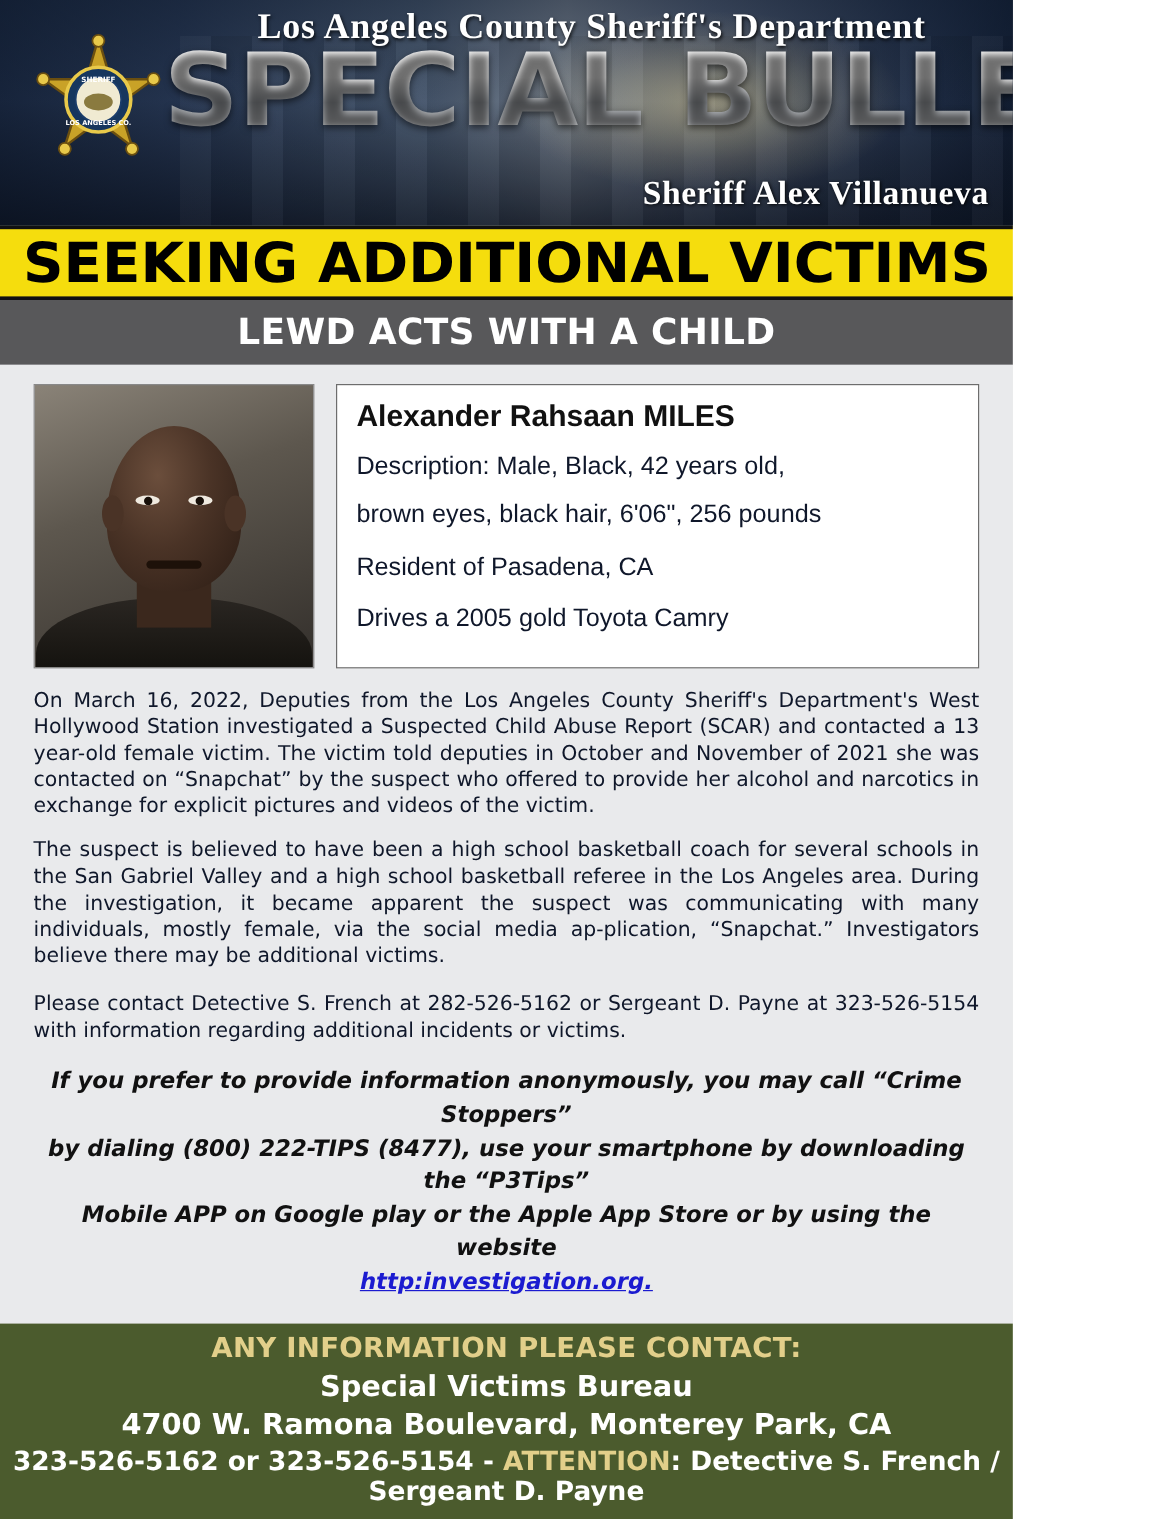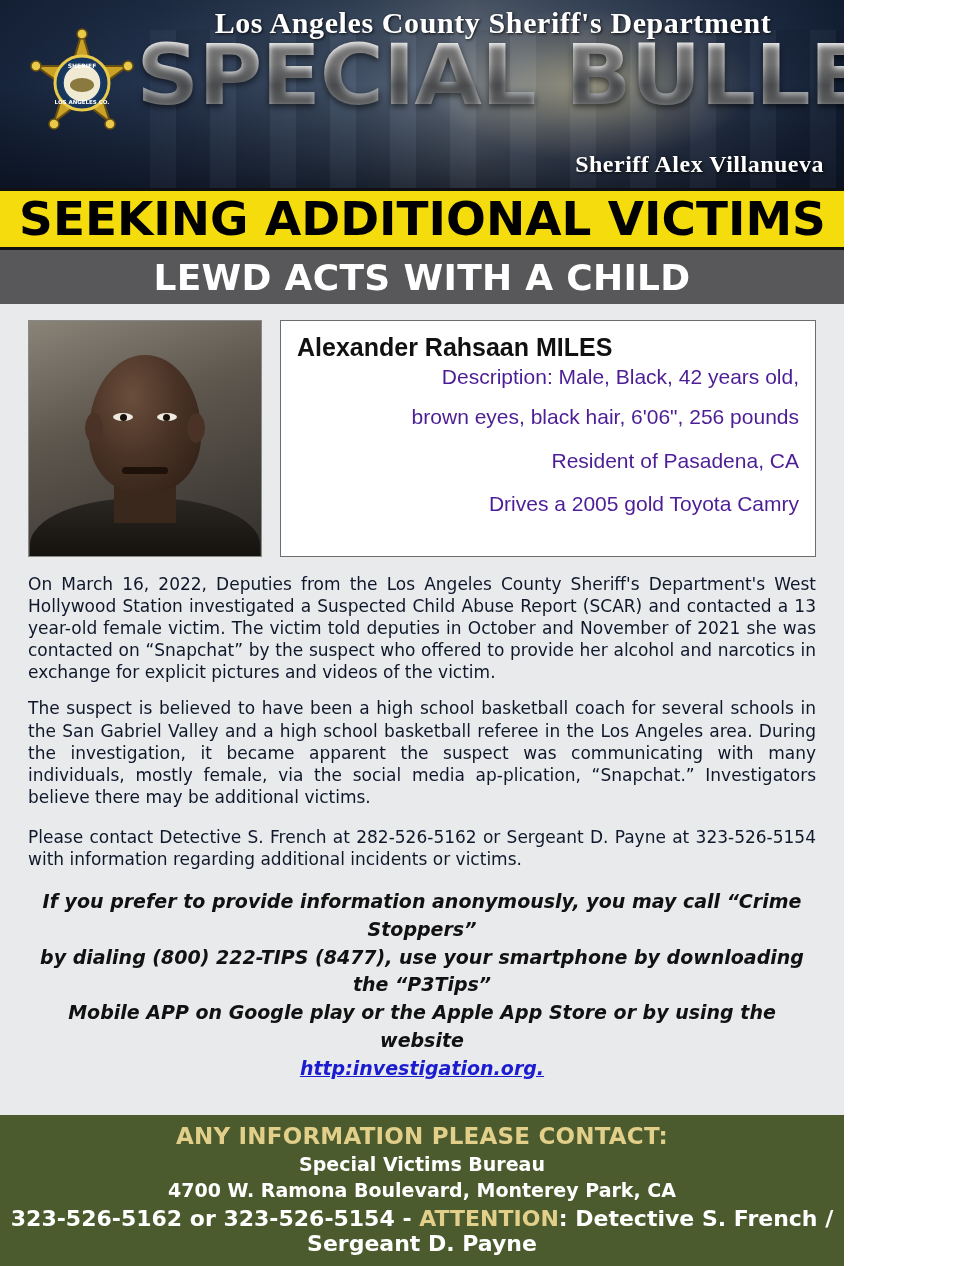--- a/index.html
+++ b/index.html
@@ -83,21 +83,21 @@
     -webkit-text-fill-color: transparent;
     text-shadow: 0 3px 6px rgba(0,0,0,0.55);
     transform: scaleX(1.04);
     white-space: nowrap;
   }
   .sheriff-name {
     position: absolute;
     right: 20px; bottom: 10px;
     color: #ffffff;
     font-family: "Liberation Serif", serif;
-    font-size: 24px;
+    font-size: 28px;
     font-weight: bold;
     letter-spacing: 0.5px;
     text-shadow: 1px 1px 3px rgba(0,0,0,0.9);
     white-space: nowrap;
   }
 
   
   .yellow-banner {
     flex: none;
     height: 62px;
@@ -124,21 +124,21 @@
     flex: none;
     height: 54px;
     background: #58585a;
     display: flex;
     align-items: center;
     justify-content: center;
   }
   .grey-banner span {
     font-family: "DejaVu Sans", sans-serif;
     font-weight: bold;
-    font-size: 36px;
+    font-size: 30px;
     color: #ffffff;
     letter-spacing: 0.3px;
     white-space: nowrap;
   }
 
   
   .body-area {
     flex: 1 1 auto;
     background: #e9eaec;
     padding: 16px 28px 4px 28px;
@@ -225,28 +225,28 @@
     min-height: 237px;
     background: #ffffff;
     border: 1px solid #6d6d6d;
     padding: 12px 16px 10px 16px;
   }
   .info-name {
     font-family: "Liberation Sans", sans-serif;
     font-weight: bold;
     font-size: 25px;
     color: #111;
+    margin-bottom: 12px;
   }
   .info-line {
     font-family: "Liberation Sans", sans-serif;
     font-size: 21px;
-    color: #4c1d95;
+    color: #0f172a;
     line-height: 1.42;
     margin-bottom: 10px;
-    text-align: right;
   }
   .info-line.tight { margin-bottom: 14px; }
 
   .para {
     font-family: "DejaVu Sans", sans-serif;
     font-weight: normal;
     font-size: 17px;
     line-height: 1.30;
     color: #0f172a;
     margin-top: 14px;
@@ -280,21 +280,21 @@
   .gf-title {
     font-family: "DejaVu Sans", sans-serif;
     font-weight: bold;
     font-size: 23px;
     color: #e2cf8a;
     letter-spacing: 0.2px;
   }
   .gf-line {
     font-family: "DejaVu Sans", sans-serif;
     font-weight: bold;
-    font-size: 19px;
+    font-size: 24px;
     color: #ffffff;
     margin-top: 4px;
   }
   .gf-attn {
     font-family: "DejaVu Sans", sans-serif;
     font-weight: bold;
     font-size: 22px;
     color: #ffffff;
     margin-top: 5px;
   }

